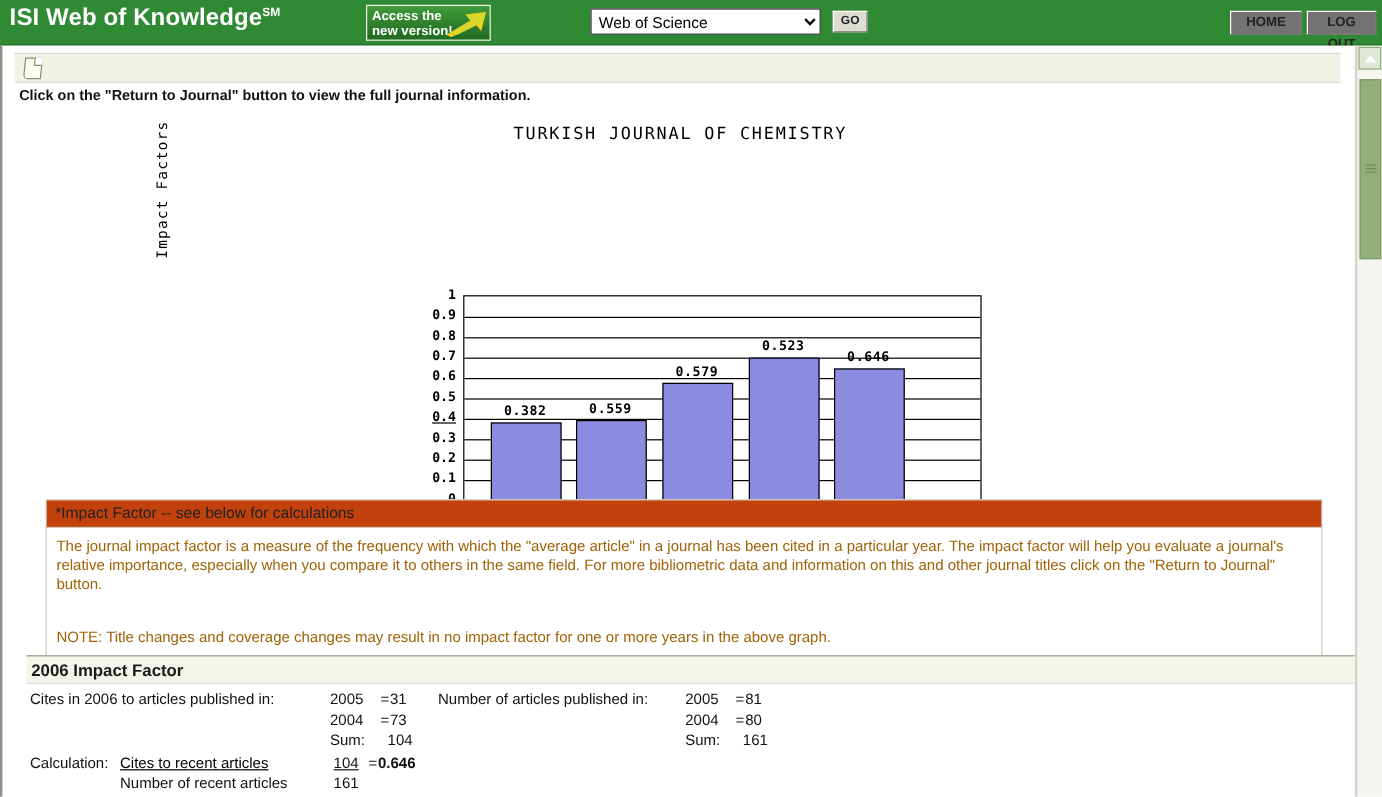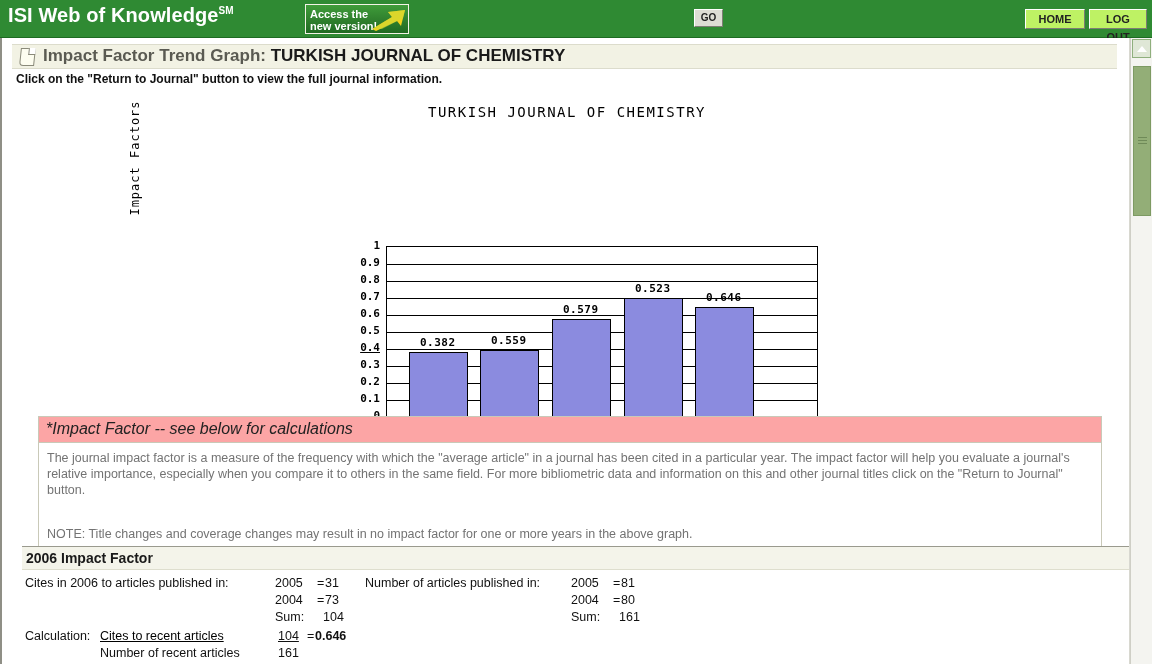--- a/index.html
+++ b/index.html
@@ -71,21 +71,21 @@
     border-right-color: #7d7d74; border-bottom-color: #7d7d74;
     cursor: pointer; padding: 0;
     line-height: 16px;
   }
   .navbtn {
     position: absolute; top: 9px;
     height: 20px;
     font-size: 11px; font-weight: bold;
     font-family: "Liberation Sans", sans-serif;
     color: #222;
-    background: #bef264;
+    background: #737373;
     border: 1px solid #ffffff;
     border-right-color: #7d7d74; border-bottom-color: #7d7d74;
     cursor: pointer; padding: 0 8px;
     line-height: 18px;
   }
   #homebtn { left: 1025px; width: 60px; }
   #logoutbtn { left: 1089px; width: 58px; }
 
   
   #pagewrap {
@@ -219,30 +219,30 @@
 
   
   #notepanel {
     position: absolute;
     left: 36px; top: 378px;
     width: 1064px;
     border: 1px solid #c9c9b8;
     background: #ffffff;
   }
   #noteheader {
-    background: #fca5a5;
+    background: #c2410c;
     border-bottom: 1px solid #c9c9b8;
     padding: 3px 7px 4px 7px;
-    font-size: 16px; font-style: italic;
+    font-size: 13px; 
     color: #222;
   }
   #notebody {
     padding: 7px 8px 9px 8px;
     font-size: 12.5px;
-    color: #737373;
+    color: #a16207;
     line-height: 16px;
   }
   #notebody p { margin: 0; }
   #notebody p.spaced { margin-top: 28px; }
 
   
   .ifsection { margin: 0 12px 0 10px; }
   .ifhead {
     background: #f4f4ea;
     border-top: 1px solid #9a9a8e;
@@ -310,33 +310,36 @@
     <div class="nvtext">Access the
 new version!</div>
     <svg class="arrow" viewBox="0 0 34 22">
       <polygon points="0,20 20,8 16,3 33,1 29,17 25,12 4,22" fill="#f2d21a"></polygon>
       <polygon points="0,20 20,8 16,3 33,1 31,9 10,20" fill="#c9d93a" opacity="0.55"></polygon>
     </svg>
   </div>
 
   <div id="brand"><span>ISI Web of Knowledge</span><span class="sm">SM</span></div>
 
+  <div id="selwrap">
+    <select id="journalsel">
+      <option>Web of Science</option>
+    </select>
+  </div>
 
   <button id="gobtn">GO</button>
   <button class="navbtn" id="homebtn">HOME</button>
   <button class="navbtn" id="logoutbtn">LOG OUT</button>
 </div>
 
 <div id="pagewrap">
   <div id="content">
 
     <div id="titleband">
       <div id="pageicon"></div>
-      <div id="titletext"><span>Impact Factor Trend Graph:</span>
-        <b>TURKISH JOURNAL OF CHEMISTRY</b></div>
     </div>
     <div id="subtitle">Click on the "Return to Journal" button to view the full journal information.</div>
 
     <div id="chartzone">
       <div id="charttitle">TURKISH JOURNAL OF CHEMISTRY</div>
       <div id="ylabel">Impact Factors</div>
       <div id="yticks">
           <div style="top: 0px;">1</div>
           <div style="top: 17px;">0.9</div>
           <div style="top: 34px;">0.8</div>

